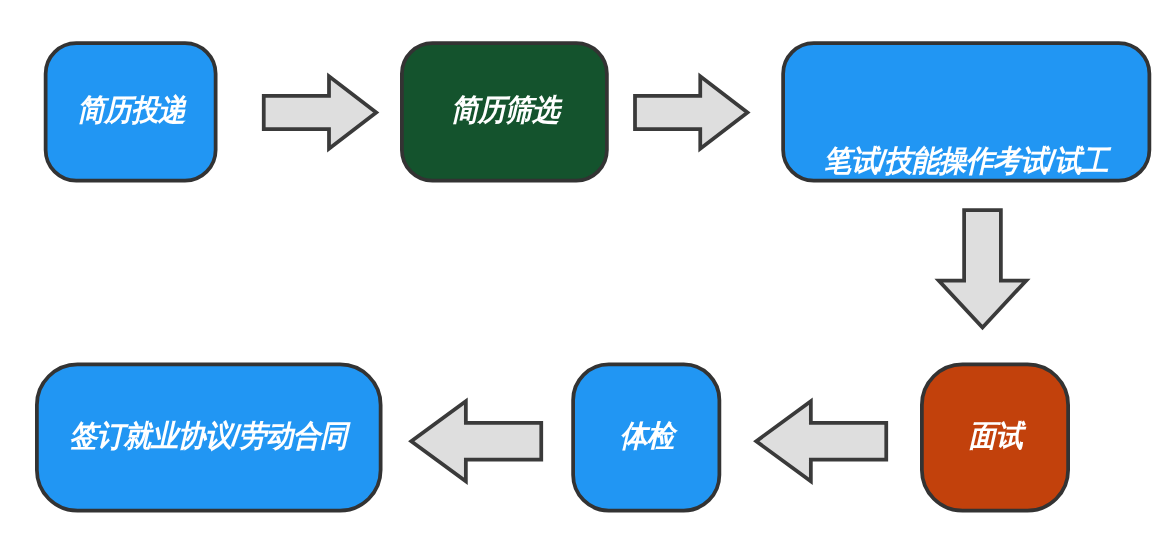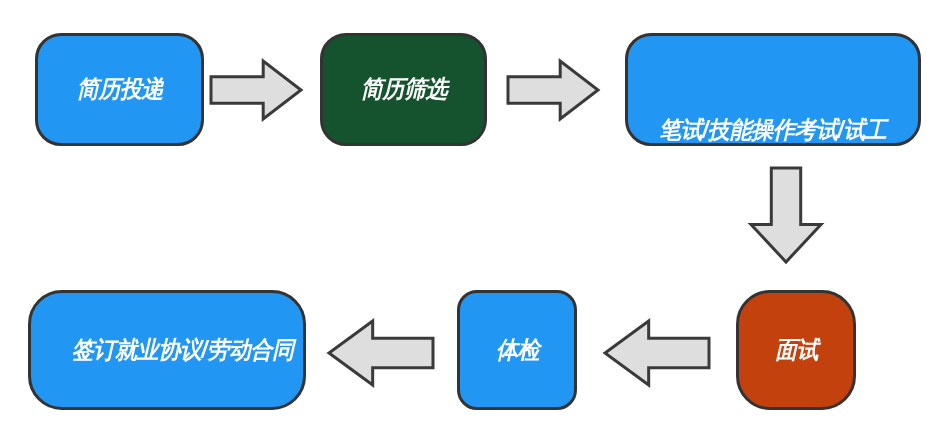--- a/index.html
+++ b/index.html
@@ -43,36 +43,36 @@
   }
   .arrow svg {
     display: block;
     overflow: visible;
   }
 </style>
 </head>
 <body>
 
 <div id="canvas">
-    <div class="node" style="left: 35px; top: 33px; width: 169px; height: 113px; border-radius: 26px; background: rgb(33, 150, 243); border-color: rgb(51, 51, 51);">
+    <div class="node" style="left: 35px; top: 33px; width: 139px; height: 113px; border-radius: 26px; background: rgb(33, 150, 243); border-color: rgb(51, 51, 51);">
       <span class="node-label" style="font-size: 24px; color: rgb(255, 255, 255);">简历投递</span>
     </div>
     <div class="node" style="left: 320px; top: 33px; width: 167px; height: 113px; border-radius: 26px; background: #14532d; border-color: rgb(51, 51, 51);">
       <span class="node-label" style="font-size: 24px; color: rgb(255, 255, 255);">简历筛选</span>
     </div>
     <div class="node" style="left: 625px; top: 33px; width: 296px; height: 113px; border-radius: 26px; background: rgb(33, 150, 243); border-color: rgb(51, 51, 51); align-items: flex-end;">
       <span class="node-label" style="font-size: 24px; color: rgb(255, 255, 255);">笔试/技能操作考试/试工</span>
     </div>
     <div class="node" style="left: 736px; top: 290px; width: 120px; height: 120px; border-radius: 34px; background: #c2410c; border-color: rgb(51, 51, 51);">
       <span class="node-label" style="font-size: 24px; color: rgb(255, 255, 255);">面试</span>
     </div>
-    <div class="node" style="left: 457px; top: 290px; width: 120px; height: 120px; border-radius: 20px; background: rgb(33, 150, 243); border-color: rgb(51, 51, 51);">
+    <div class="node" style="left: 457px; top: 290px; width: 120px; height: 120px; border-radius: 30px; background: rgb(33, 150, 243); border-color: rgb(51, 51, 51);">
       <span class="node-label" style="font-size: 24px; color: rgb(255, 255, 255);">体检</span>
     </div>
-    <div class="node" style="left: 28px; top: 290px; width: 278px; height: 120px; border-radius: 34px; background: rgb(33, 150, 243); border-color: rgb(51, 51, 51); justify-content: flex-end;">
+    <div class="node" style="left: 28px; top: 290px; width: 278px; height: 120px; border-radius: 34px; background: rgb(33, 150, 243); border-color: rgb(51, 51, 51);">
       <span class="node-label" style="font-size: 24px; color: rgb(255, 255, 255);">签订就业协议/劳动合同</span>
     </div>
     <div class="arrow" style="left: 208px; top: 58px; width: 96px; height: 64px;">
       <svg width="96" height="64" viewBox="0 0 96 64">
         <polygon points="3.00,18.66 55.20,18.66 55.20,3.00 93.00,32.00 55.20,61.00 55.20,45.34 3.00,45.34" fill="#dedede" stroke="#3a3a3a" stroke-width="3" stroke-linejoin="miter"></polygon>
       </svg>
     </div>
     <div class="arrow" style="left: 505px; top: 58px; width: 96px; height: 64px;">
       <svg width="96" height="64" viewBox="0 0 96 64">
         <polygon points="3.00,18.66 55.20,18.66 55.20,3.00 93.00,32.00 55.20,61.00 55.20,45.34 3.00,45.34" fill="#dedede" stroke="#3a3a3a" stroke-width="3" stroke-linejoin="miter"></polygon>

